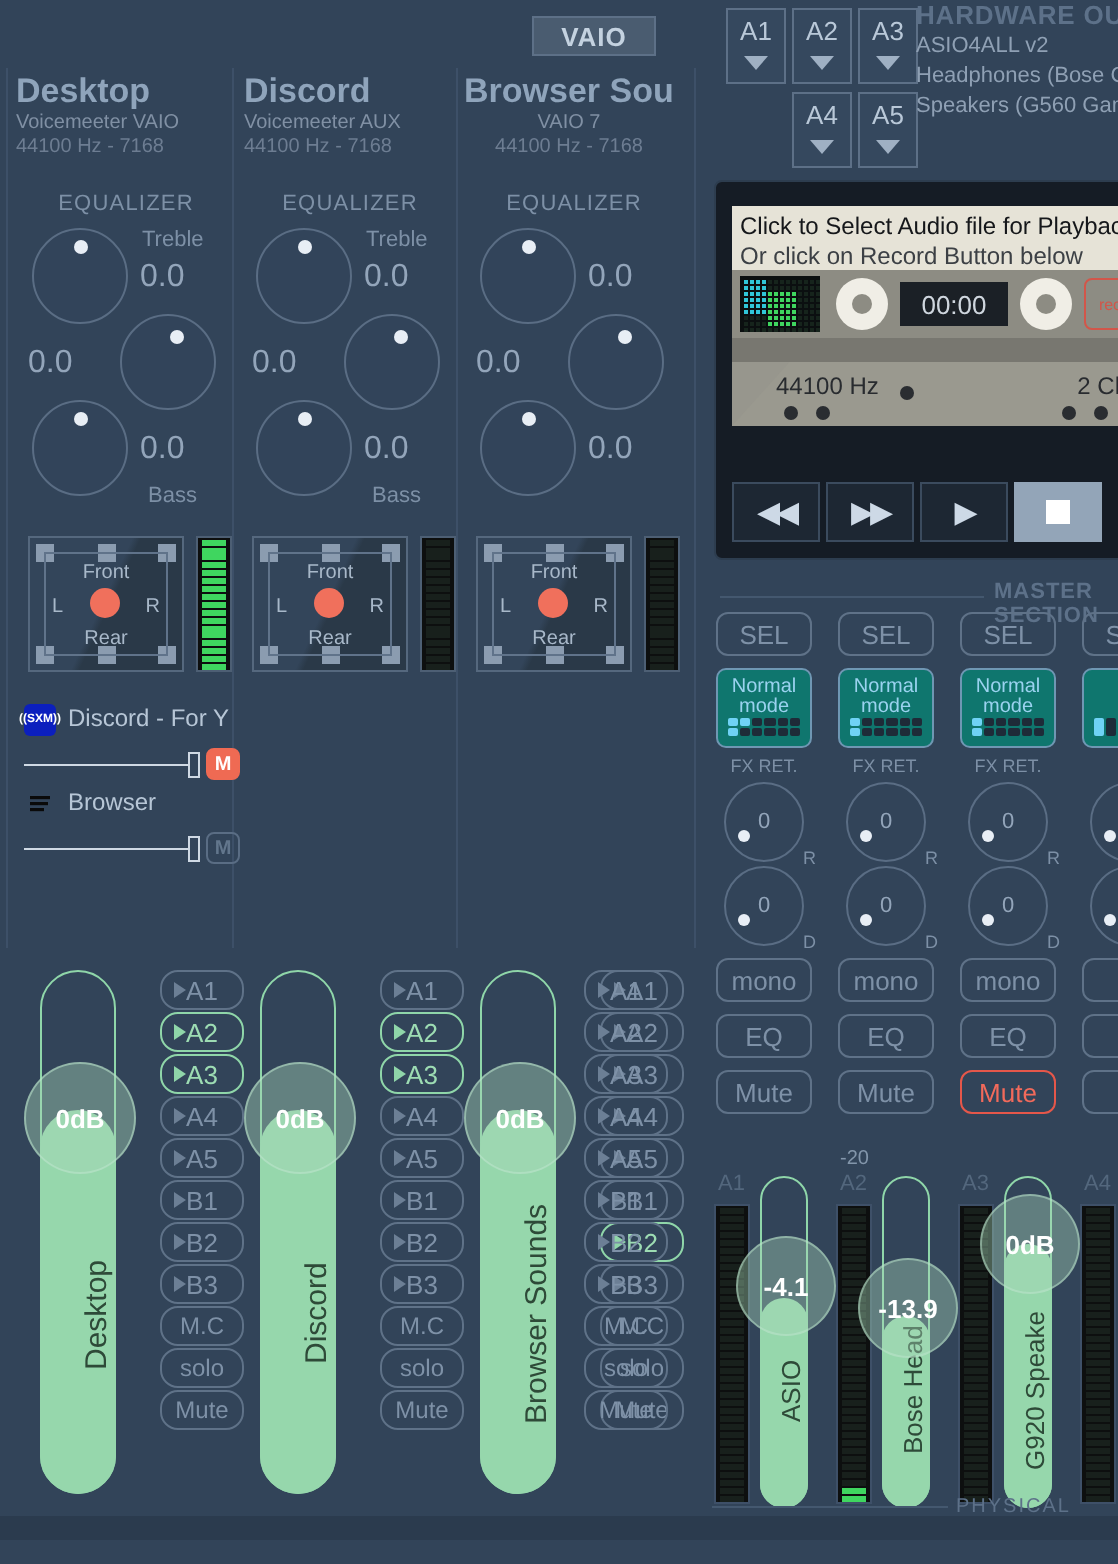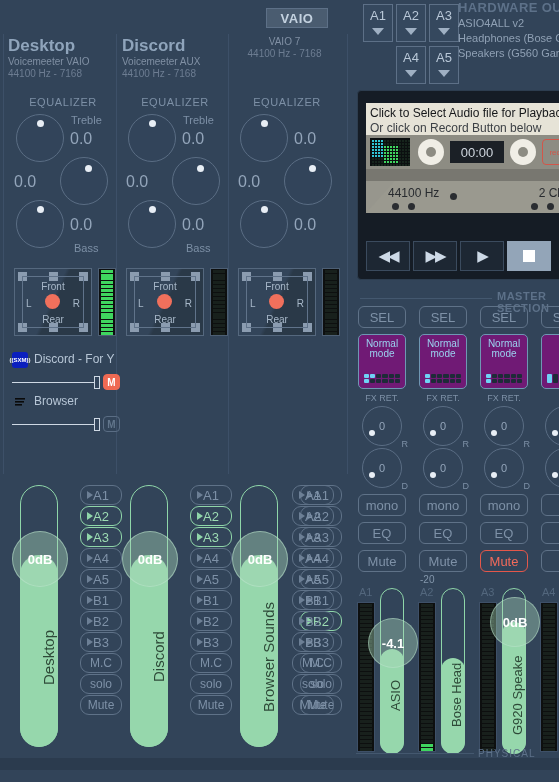--- a/index.html
+++ b/index.html
@@ -242,21 +242,21 @@
   .master-label { position: absolute; left: 497px; top: 290px; font-size: 11px;
                   font-weight: bold; color: #5d7189; letter-spacing: .5px; }
   .master-rule { position: absolute; left: 360px; top: 298px; width: 132px; height: 1px;
                  background: #44586f; }
   .bus-strip { position: absolute; top: 306px; width: 48px; }
   .bus-strip.b0 { left: 358px; } .bus-strip.b1 { left: 419px; }
   .bus-strip.b2 { left: 480px; } .bus-strip.b3 { left: 541px; }
   .bs-btn { height: 22px; border-radius: 6px; border: 1px solid #5f7288;
             display: flex; align-items: center; justify-content: center;
             font-size: 13px; color: #7e91a7; margin-bottom: 6px; }
-  .bs-mode { height: 55px; border-radius: 5px; border: 1px solid #6f97b3; background: #701a75;
+  .bs-mode { height: 40px; border-radius: 5px; border: 1px solid #6f97b3; background: #0f766e;
              position: relative; margin-bottom: 4px; }
   .bs-mode .t1 { position: absolute; left: 0; right: 0; top: 3px; text-align: center;
                  font-size: 10px; color: #9ad2ef; line-height: 11px; }
   .bs-mode .t2 { position: absolute; left: 0; right: 0; top: 13px; text-align: center;
                  font-size: 10px; color: #9ad2ef; line-height: 11px; }
   .bs-mode .leds { position: absolute; left: 5px; right: 5px; bottom: 5px; height: 9px;
                    display: grid; grid-template-columns: repeat(6, 1fr); gap: 1px; }
   .bs-mode .leds i { background: #1e2b38; border-radius: 1px; }
   .bs-mode .leds i.on { background: #6fd2f5; }
   .bs-fx { text-align: center; font-size: 9px; color: #7d90a6; margin-bottom: 3px; }
@@ -313,20 +313,21 @@
         <div class="sh-name">Desktop</div>
         <div class="sh-dev">Voicemeeter VAIO</div>
         <div class="sh-rate">44100 Hz - 7168</div>
       </div>
       <div class="strip-head s1">
         <div class="sh-name">Discord</div>
         <div class="sh-dev">Voicemeeter AUX</div>
         <div class="sh-rate">44100 Hz - 7168</div>
       </div>
       <div class="strip-head s2">
+        <div class="sh-name">Browser Sou</div>
         <div class="sh-dev" style="text-align:center;width:105px;">VAIO 7</div>
         <div class="sh-rate" style="text-align:center;width:105px;">44100 Hz - 7168</div>
       </div>
     </div>
 
     <div class="eq-zone e0">
       <div class="eq-title">EQUALIZER</div>
       <div class="knob k1">
           <span class="dot"></span>
         </div>
@@ -1107,20 +1108,23 @@
         <span class="seg" style="bottom: 124px; background: rgb(24, 32, 28);"></span>
         <span class="seg" style="bottom: 128px; background: rgb(24, 32, 28);"></span>
         <span class="seg" style="bottom: 132px; background: rgb(24, 32, 28);"></span>
         <span class="seg" style="bottom: 136px; background: rgb(24, 32, 28);"></span>
         <span class="seg" style="bottom: 140px; background: rgb(24, 32, 28);"></span>
         <span class="seg" style="bottom: 144px; background: rgb(24, 32, 28);"></span>
       </div>
     <div class="bus-fader">
       <span class="fill" style="height:96px;"></span>
       <span class="vlabel">Bose Head</span>
+      <span class="handle" style="top:40px;">
+        <span class="gain">-13.9</span>
+      </span>
     </div>
   </div>
 
   <div class="bus-fader-zone g2">
     <span class="bus-peak"></span>
     <span class="bus-name">A3</span>
     <div class="bus-meter">
         <span class="seg" style="bottom: 0px; background: rgb(24, 32, 28);"></span>
         <span class="seg" style="bottom: 4px; background: rgb(24, 32, 28);"></span>
         <span class="seg" style="bottom: 8px; background: rgb(24, 32, 28);"></span>

